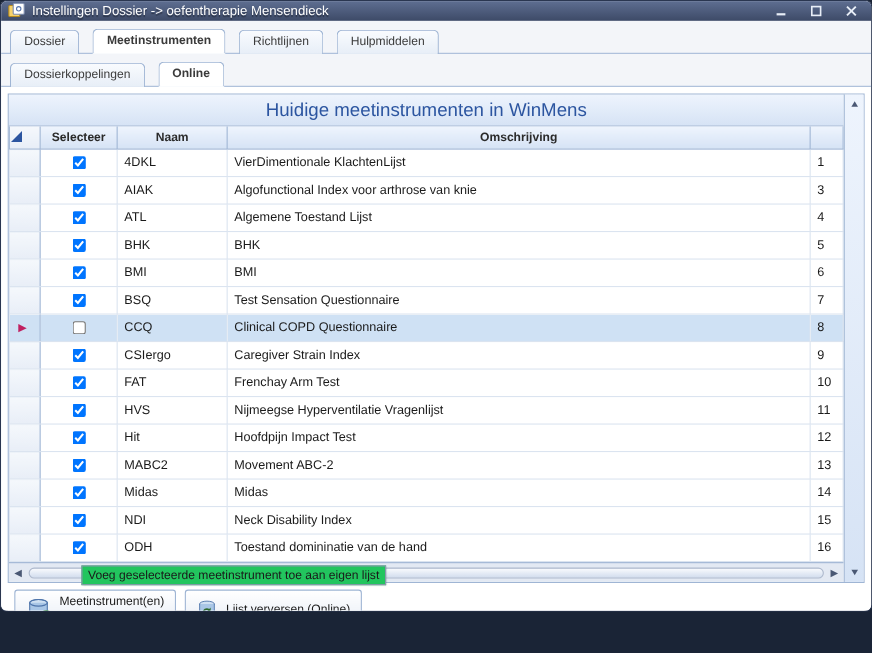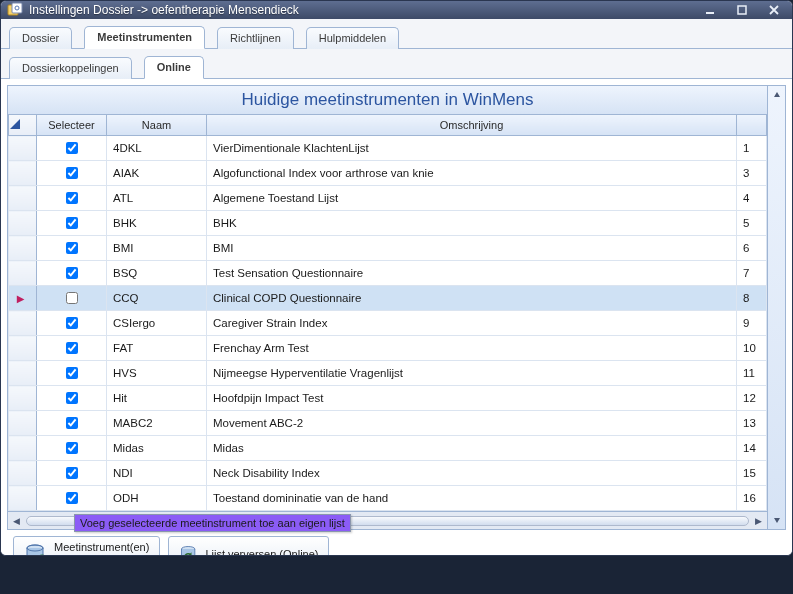--- a/index.html
+++ b/index.html
@@ -145,21 +145,21 @@
   table.grid {
     width: 100%;
     border-collapse: collapse;
     table-layout: fixed;
   }
   table.grid th {
     background: linear-gradient(to bottom, var(--header-grad-top), var(--header-grad-bot));
     border: 1px solid var(--border-blue);
     border-top: none;
     padding: 4px 6px;
-    font-weight: normal;
+    font-weight: bold;
     color: #2a2a2a;
     font-size: 11px;
     text-align: left;
   }
   table.grid td {
     border: 1px solid #dbe4f0;
     padding: 3px 6px;
     font-size: 11.5px;
     color: #1a1a1a;
     height: 21px;
@@ -199,21 +199,21 @@
     position: absolute;
     font-size: 9px; color: #4a5874;
     top: 50%; transform: translateY(-50%);
   }
   .hscroll::before { content: "◀"; left: 5px; }
   .hscroll::after  { content: "▶"; right: 5px; }
 
   .tooltip {
     position: absolute;
     left: 74px; bottom: 62px;
-    background: #8b5cf6;
+    background: #22c55e;
     border: 1px solid #8a96ad;
     padding: 2px 5px;
     font-size: 11px;
     color: #1a1a1a;
     box-shadow: 1px 1px 2px rgba(0,0,0,.2);
     z-index: 20;
     text-align: center;
   }
 
   .footer-bar {

